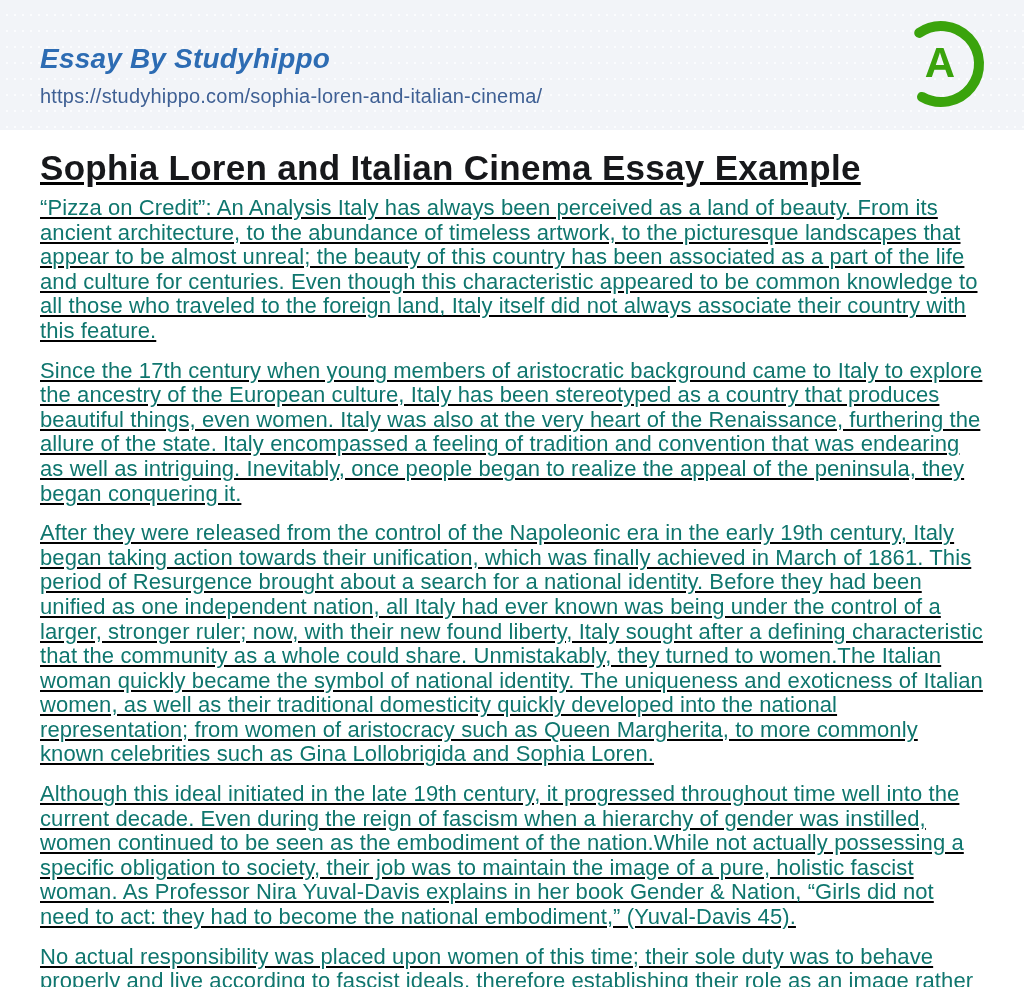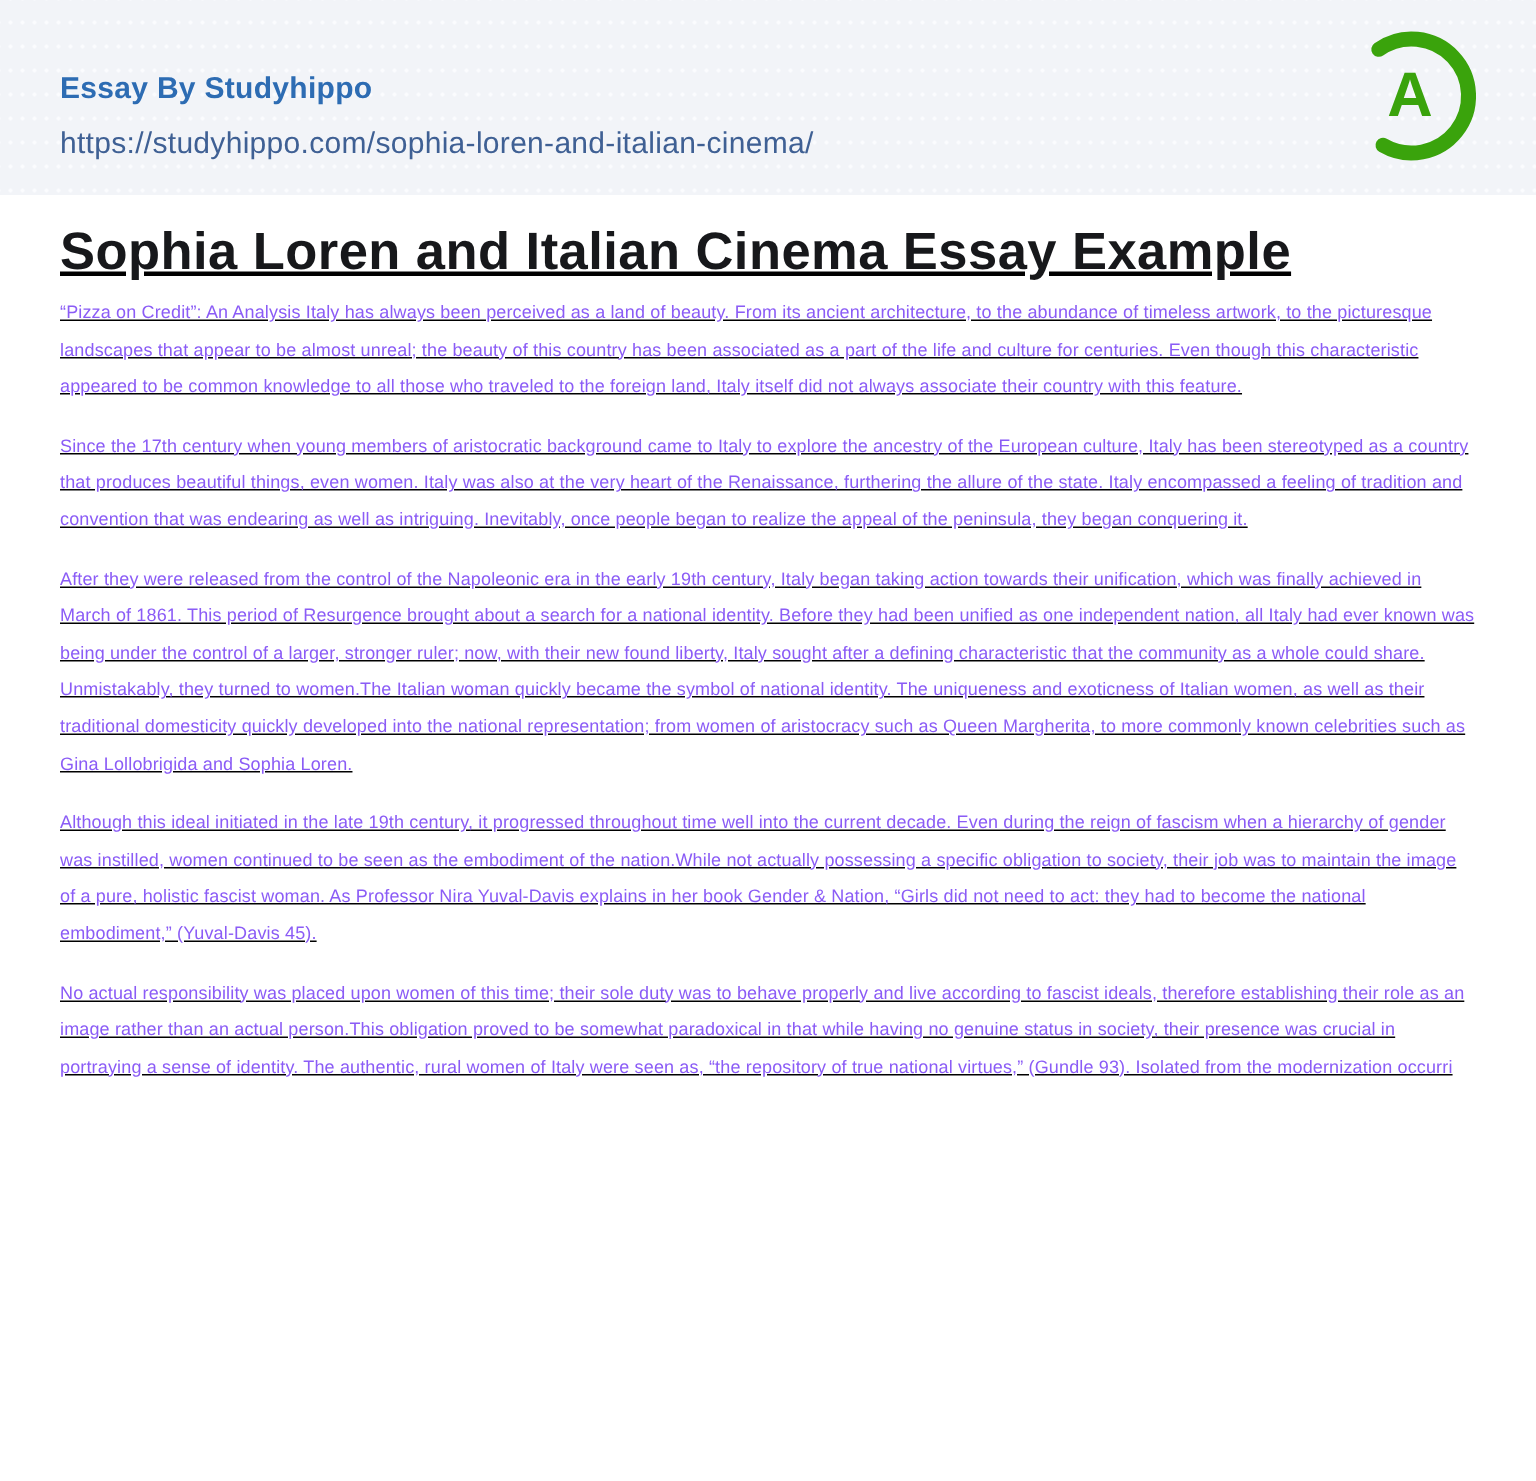--- a/index.html
+++ b/index.html
@@ -17,26 +17,27 @@
   .page-header {
     position: relative;
     height: 130px;
     background-color: #f2f4f8;
     background-image: radial-gradient(circle, #fbfcfe 1.2px, rgba(255,255,255,0) 1.4px);
     background-size: 8px 16px;
     background-position: 3px 7px;
     padding: 44px 40px 0 40px;
   }
   .site-label {
-    font-size: 20px;
+    font-size: 28px;
     line-height: 30px;
     font-weight: 700;
     color: #2d6cb3;
     letter-spacing: 0.2px;
     display: inline-block;
+    font-style: italic;
   }
   .page-url {
     margin-top: 12px;
     font-size: 20px;
     line-height: 20px;
     font-weight: 400;
     color: #3f6094;
     letter-spacing: 0.2px;
     display: block;
     text-decoration: none;
@@ -57,24 +58,24 @@
   .essay-title {
     margin: 15px 0 5px 0;
     font-size: 35px;
     line-height: 46px;
     font-weight: 700;
     letter-spacing: 0.3px;
     color: #17181b;
   }
   .essay-body p {
     max-width: 946px;
-    font-size: 12px;
+    font-size: 22px;
     line-height: 24.6px;
     letter-spacing: 0.1px;
-    color: #8b5cf6;
+    color: #0f766e;
     margin: 0 0 15px 0;
   }
 </style>
 </head>
 <body>
 
 <header class="page-header">
   <a class="site-label">Essay By Studyhippo</a>
   <a class="page-url">https://studyhippo.com/sophia-loren-and-italian-cinema/</a>
 

